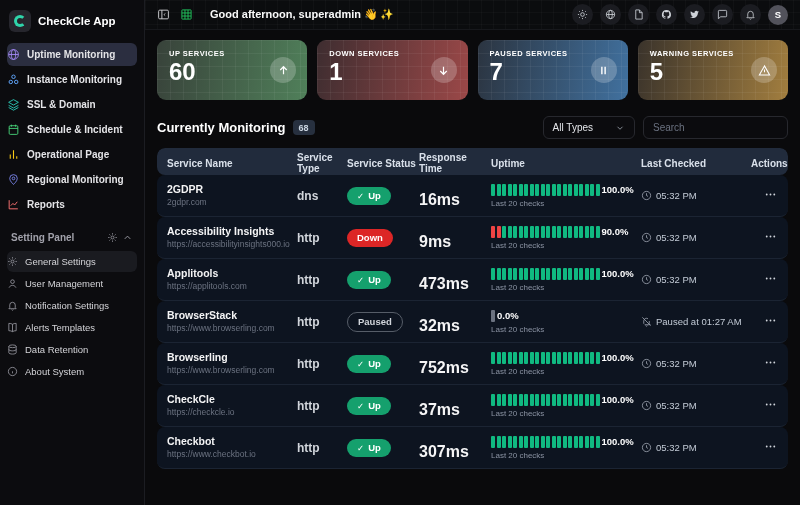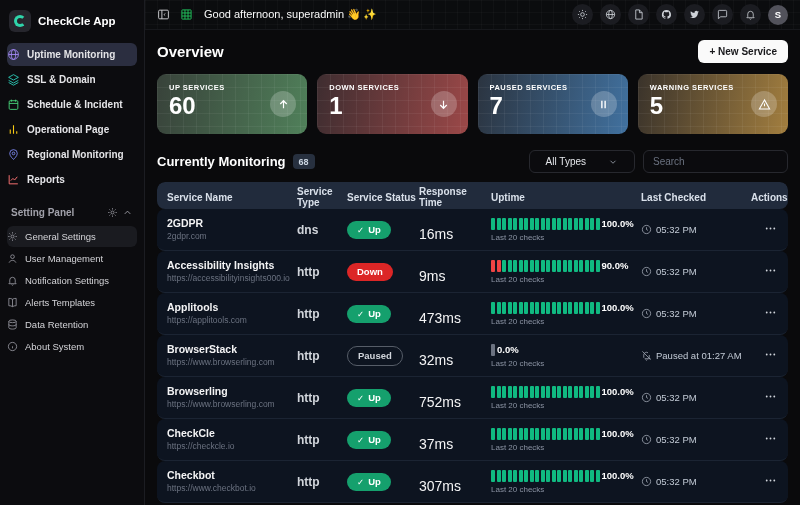--- a/index.html
+++ b/index.html
@@ -25,21 +25,21 @@
   .sh-icons { display:flex; gap:4px; color:#a1a1aa; }
   .sh-icons svg { width:11px; height:11px; }
 
   
   .main { flex:1; display:flex; flex-direction:column; min-width:0; }
   .topbar { height:30px; min-height:30px; background:#0b0c0e; border-bottom:1px solid #17181c; display:flex; align-items:center; gap:9px; padding:0 12px;
     background-image:linear-gradient(rgba(255,255,255,.022) 1px,transparent 1px),linear-gradient(90deg,rgba(255,255,255,.022) 1px,transparent 1px);
     background-size:12px 12px; }
   .tb-btn { background:none; border:none; color:#d4d4d8; display:flex; align-items:center; cursor:pointer; padding:0; }
   .tb-btn svg { width:13px; height:13px; }
-  .greeting { font-size:11px; font-weight:400; color:#fafafa; margin-left:2px; }
+  .greeting { font-size:11px; font-weight:700; color:#fafafa; margin-left:8px; }
   .topbar-right { margin-left:auto; display:flex; align-items:center; gap:7px; }
   .icon-btn { width:21px; height:21px; border-radius:50%; background:#1b1c21; border:none; color:#cfd3d9; display:flex; align-items:center; justify-content:center; cursor:pointer; }
   .icon-btn svg { width:11px; height:11px; }
   .avatar { width:20px; height:20px; border-radius:50%; background:#52525b; color:#fff; font-size:9.5px; font-weight:700; display:flex; align-items:center; justify-content:center; border:none; cursor:pointer; }
 
   .content { flex:1; padding:10px 12px 0 12px; overflow:hidden; }
   .overview-row { display:flex; align-items:center; justify-content:space-between; margin-bottom:11px; }
   .overview-title { font-size:15px; font-weight:700; color:#fff; }
   .new-service-btn { background:#fafafa; color:#18181b; border:none; border-radius:6px; padding:6px 11px; font-size:10px; font-weight:700; cursor:pointer; font-family:inherit; }
 
@@ -51,37 +51,37 @@
   .card-label { font-size:7.5px; font-weight:700; letter-spacing:.5px; }
   .card-value { font-size:24px; font-weight:800; line-height:1.1; margin-top:1px; }
   .card-icon { position:absolute; right:11px; top:50%; transform:translateY(-50%); width:26px; height:26px; border-radius:50%; background:rgba(255,255,255,.22); display:flex; align-items:center; justify-content:center; }
   .card-icon svg { width:13px; height:13px; }
 
   
   .monitor-row { display:flex; align-items:center; margin-bottom:9px; }
   .monitor-title { font-size:13px; font-weight:700; color:#fff; }
   .count-badge { background:#27303f; color:#cbd5e1; font-size:9px; font-weight:700; border-radius:4px; padding:2.5px 6px; margin-left:7px; }
   .filters { margin-left:auto; display:flex; gap:8px; }
-  .select-box { display:flex; align-items:center; gap:22px; border:1px solid #27282e; border-radius:6px; padding:5px 16px; font-size:10px; color:#e5e7eb; background:#0b0b0e; cursor:pointer; }
+  .select-box { display:flex; align-items:center; gap:22px; border:1px solid #27282e; border-radius:6px; padding:5px 9px; font-size:10px; color:#e5e7eb; background:#0b0b0e; cursor:pointer; }
   .select-box svg { width:10px; height:10px; color:#9ca3af; }
   .search-input { border:1px solid #27282e; background:#0b0b0e; border-radius:6px; padding:5px 9px; font-size:10px; color:#e5e7eb; width:145px; outline:none; font-family:inherit; }
   .search-input::placeholder { color:#6b7280; }
 
   
   .table { border-radius:8px 8px 0 0; overflow:hidden; }
   .thead, .trow { display:grid; grid-template-columns:130px 50px 72px 72px 150px 110px 26px; align-items:center; padding:4px 10px;border-radius:8px; }
   .thead { background:#212b3c; height:27px; color:#d9e0ea; font-weight:700; font-size:10px; }
   .trow { background:#0d1420; height:42px; border-bottom:1px solid #1b2433; cursor:pointer; }
   .svc-name { font-size:10.5px; font-weight:700; color:#f4f4f5; line-height:1.3; }
   .svc-url { font-size:8.5px; color:#6b7280; line-height:1.3; }
   .svc-type { font-size:12px; color:#d1d5db;font-weight:bold; }
   .pill { display:inline-flex; align-items:center; gap:4px; border-radius:999px; padding:3.5px 10px; font-size:9.5px; font-weight:700; color:#fff; }
   .pill .chk { font-size:8.5px; }
   .pill-paused { background:transparent; border:1px solid #565d68; color:#d1d5db; }
-  .resp { font-size:14px; font-weight:400; color:#f4f4f5;margin-top:8px; }
+  .resp { font-size:16px; font-weight:700; color:#f4f4f5;margin-top:8px; }
   .uptime-top { display:flex; align-items:center; gap:2px; }
   .bars { display:flex; gap:1.5px; }
   .bar { width:4px; height:12px; border-radius:1px; }
   .pct { font-size:9.5px; font-weight:700; color:#fff; }
   .checks { font-size:8px; color:#8b93a3; margin-top:3px; }
   .lastcheck { display:flex; align-items:center; gap:4px; color:#c3cbd6; font-size:9.5px; white-space:nowrap; }
   .lastcheck svg { width:11px; height:11px; min-width:11px; color:#9ca3af; }
   .dots-btn { background:none; border:none; color:#d1d5db; cursor:pointer; text-align:right; padding:0; }
   .dots-btn svg { width:13px; height:13px; }
   .col-actions { text-align:right; }
@@ -103,20 +103,30 @@
           <span class="svgi" style="color: rgb(167, 139, 250);">
             <svg viewBox="0 0 24 24" fill="none" stroke="currentColor" stroke-width="1.6">
               <circle cx="12" cy="12" r="9"></circle>
               <ellipse cx="12" cy="12" rx="4" ry="9"></ellipse>
               <path d="M3 12h18"></path>
             </svg>
           </span>
           <span class="mi-label">Uptime Monitoring</span>
         </div>
         <div class="menu-item">
+          <span class="svgi" style="color: rgb(96, 165, 250);">
+            <svg viewBox="0 0 24 24" fill="none" stroke="currentColor" stroke-width="1.8">
+              <circle cx="12" cy="7" r="3.2"></circle>
+              <circle cx="7" cy="16.5" r="3.2"></circle>
+              <circle cx="17" cy="16.5" r="3.2"></circle>
+            </svg>
+          </span>
+          <span class="mi-label">Instance Monitoring</span>
+        </div>
+        <div class="menu-item">
           <span class="svgi" style="color: rgb(45, 212, 191);">
             <svg viewBox="0 0 24 24" fill="none" stroke="currentColor" stroke-width="1.6">
               <path d="M12 3l9 5-9 5-9-5z"></path>
               <path d="M3 13.5l9 5 9-5"></path>
               <path d="M3 17.5l9 5 9-5"></path>
             </svg>
           </span>
           <span class="mi-label">SSL &amp; Domain</span>
         </div>
         <div class="menu-item">
@@ -307,24 +317,20 @@
                 <path d="M10 21a2.5 2.5 0 0 0 4 0"></path>
               </svg>
             </span>
           </button>
           <button class="avatar">S</button>
         </div>
     </header>
 
     <div class="content">
 
-      <div class="overview-row">
-        <div class="overview-title">Overview</div>
-        <button class="new-service-btn">+ New Service</button>
-      </div>
 
       <div class="cards" id="cards">
           <div class="card" style="--c1: #38423a; --c2: #50805a;">
             <div class="card-label">UP SERVICES</div>
             <div class="card-value">60</div>
             <div class="card-icon">
               <svg viewBox="0 0 24 24" fill="none" stroke="#fff" stroke-width="2.2">
                 <path d="M12 19V5M6 11l6-6 6 6"></path>
               </svg>
             </div>

